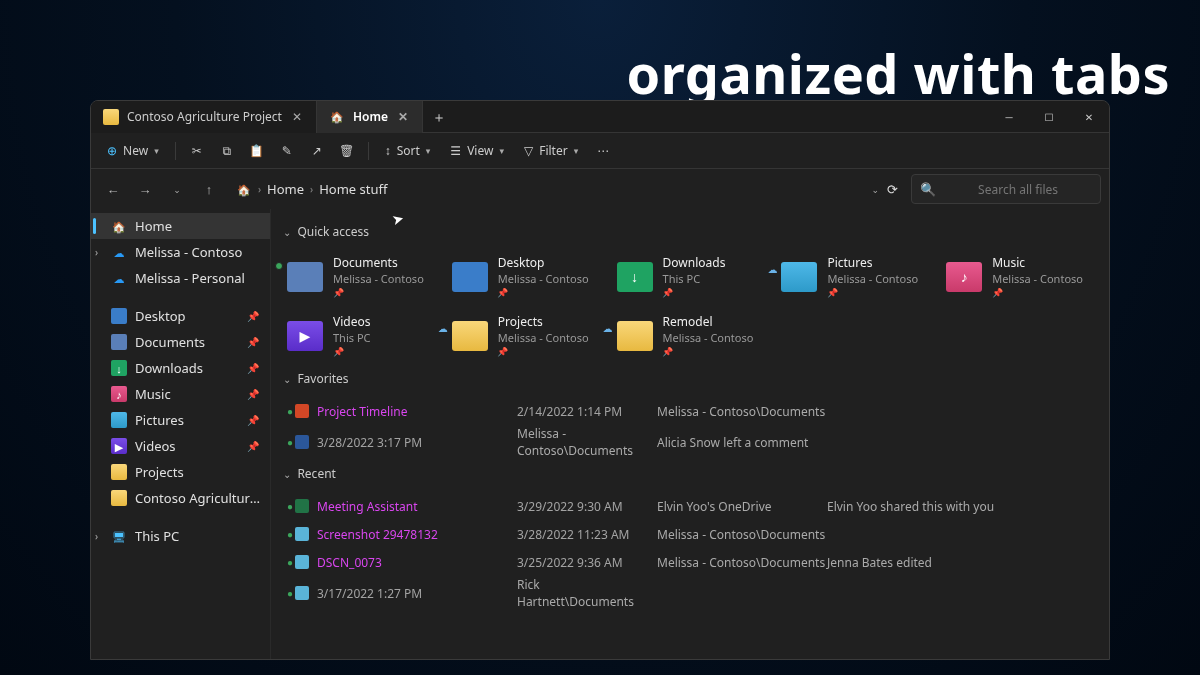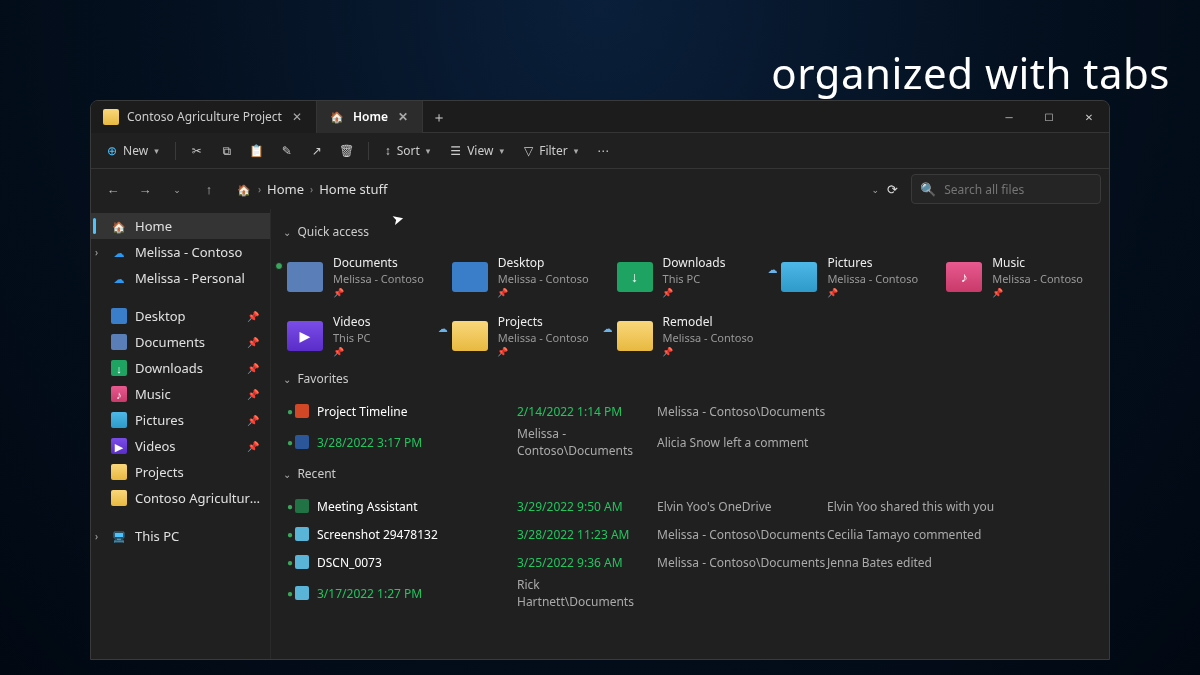--- a/index.html
+++ b/index.html
@@ -1,38 +1,38 @@
 <!DOCTYPE html>
 <html><head>
 <meta charset="utf-8">
 <style>
   * { box-sizing: border-box; margin: 0; padding: 0; font-family: "Segoe UI", system-ui, sans-serif; }
   body { width: 1200px; height: 675px; background: radial-gradient(ellipse at top, #0a1f3a 0%, #04101f 50%, #010812 100%); overflow: hidden; position: relative; }
-  .banner { position: absolute; top: 44px; right: 30px; color: #fff; font-size: 42px; font-weight: 400; letter-spacing: 0.5px; }
+  .banner { position: absolute; top: 36px; right: 30px; color: #fff; font-size: 54px; font-weight: 700; letter-spacing: 0.5px; }
   .window { position: absolute; top: 100px; left: 90px; width: 1020px; height: 560px; background: #202020; border-radius: 8px 8px 0 0; border: 1px solid #3a3a3a; overflow: hidden; color: #e0e0e0; font-size: 13px; }
   .titlebar { display: flex; align-items: center; height: 32px; background: #1c1c1c; border-bottom: 1px solid #353535; }
   .tab { display: flex; align-items: center; gap: 8px; height: 32px; padding: 0 12px; font-size: 12px; border-right: 1px solid #353535; cursor: default; }
   .tab.inactive { background: #1c1c1c; color: #ccc; }
   .tab.active { background: #2c2c2c; color: #fff; font-weight: 600; }
   .tab-close { width: 14px; height: 14px; display: inline-flex; align-items: center; justify-content: center; color: #aaa; font-size: 12px; cursor: pointer; }
   .newtab { width: 32px; display: flex; align-items: center; justify-content: center; color: #ccc; cursor: pointer; font-size: 14px; }
   .wincontrols { margin-left: auto; display: flex; }
   .winbtn { width: 40px; height: 32px; display: flex; align-items: center; justify-content: center; color: #ccc; font-size: 10px; cursor: pointer; }
   .toolbar { display: flex; align-items: center; height: 36px; padding: 0 8px; gap: 4px; border-bottom: 1px solid #353535; background: #202020; }
   .tbtn { display: flex; align-items: center; gap: 6px; padding: 4px 8px; border-radius: 4px; color: #ccc; font-size: 12px; cursor: pointer; }
   .tbtn.iconly { padding: 4px; width: 26px; justify-content: center; }
   .tsep { width: 1px; height: 18px; background: #3a3a3a; margin: 0 4px; }
   .chev { font-size: 9px; color: #aaa; }
   .navrow { display: flex; align-items: center; height: 40px; padding: 0 8px; gap: 4px; background: #202020; }
   .navbtn { width: 28px; height: 28px; display: flex; align-items: center; justify-content: center; color: #bbb; cursor: pointer; border-radius: 4px; font-size: 13px; }
   .breadcrumb { display: flex; align-items: center; gap: 6px; flex: 1; padding: 0 8px; height: 30px; color: #ddd; font-size: 13px; border: 1px solid transparent; border-radius: 4px; }
   .bc-sep { color: #888; font-size: 10px; }
   .bcend { display:flex; align-items:center; gap:8px; }
   .search { display: flex; align-items: center; gap: 8px; width: 190px; height: 30px; padding: 0 8px; border: 1px solid #3a3a3a; border-radius: 4px; background: #252525; }
-  .search input { background: transparent; border: none; outline: none; color: #ccc; font-size: 12px; width: 100%; }
+  .search input { background: transparent; border: none; outline: none; color: #ccc; font-size: 12px; width: 100%; text-align: center; }
   .body { display: flex; height: calc(100% - 108px); }
   .sidebar { width: 180px; padding: 4px 0; overflow-y: auto; border-right: 1px solid #2a2a2a; }
   .sbitem { display: flex; align-items: center; gap: 8px; height: 26px; padding: 0 10px 0 20px; font-size: 13px; cursor: pointer; position: relative; }
   .sbitem.active { background: #343434; }
   .sbitem.active::before { content:''; position:absolute; left:2px; top:5px; bottom:5px; width:3px; background:#4cc2ff; border-radius:2px; }
   .sbitem .exp { position: absolute; left: 4px; font-size: 10px; color: #aaa; }
   .sbitem .pin { margin-left: auto; font-size: 10px; color: #888; }
   .sbgroup-gap { height: 12px; }
   .ficon { width: 16px; height: 16px; border-radius: 2px; display:inline-flex; align-items:center; justify-content:center; font-size:11px; flex-shrink:0; }
   .folder-ico { background: linear-gradient(#f9d77a,#e8b940); }
@@ -52,22 +52,22 @@
   .qa-item { display: flex; align-items: center; gap: 10px; padding: 4px; border-radius: 4px; cursor: pointer; position:relative; }
   .qa-big { width: 36px; height: 30px; border-radius: 3px; flex-shrink:0; display:flex; align-items:center; justify-content:center; color:#fff; font-size:14px; }
   .qa-text .t1 { font-size: 12px; color: #eee; }
   .qa-text .t2 { font-size: 11px; color: #999; }
   .qa-text .pinmark { font-size: 9px; color:#888; }
   .sync-dot { position:absolute; left:-8px; top:12px; width:8px; height:8px; border-radius:50%; background:#3ba55c; border:1px solid #202020; }
   .cloud-dot { position:absolute; left:-10px; top:12px; color:#6ab2e8; font-size:10px; }
   .filelist { margin-top: 4px; }
   .filerow { display: grid; grid-template-columns: 30px 200px 140px 170px 1fr; align-items: center; height: 28px; font-size: 12px; padding: 0 4px; cursor: pointer; border-radius: 3px; }
   .filerow .icons { display:flex; gap:2px; align-items:center; }
-  .filerow .name { color: #ffffff; }
-  .filerow .meta { color: #22c55e; font-size: 12px; }
+  .filerow .name { color: #d946ef; }
+  .filerow .meta { color: #a3a3a3; font-size: 12px; }
   .filerow .meta.dim { color: #aaa; }
   .doc-ico { width:14px; height:14px; border-radius:2px; display:inline-block; }
   .ppt { background:#d24726; }
   .word { background:#2b579a; }
   .img { background:#5ab4d8; }
   .xls { background:#217346; }
   .cursor { position: absolute; top: 209px; left: 392px; font-size: 14px; color: #fff; pointer-events: none; transform: rotate(-15deg); }
 </style>
 </head>
 <body>
@@ -333,33 +333,32 @@
           <span class="chev">⌄</span>
           <span>Recent</span>
         </div>
       <div class="filelist" id="recent-list">
           <div class="filerow">
             <span class="icons">
               <span style="color:#3ba55c;font-size:10px;">●</span>
               <span class="doc-ico xls"></span>
             </span>
             <span class="name">Meeting Assistant</span>
-            <span class="meta">3/29/2022 9:50 AM</span>
+            <span class="meta">3/29/2022 9:30 AM</span>
             <span class="meta dim">Elvin Yoo's OneDrive</span>
             <span class="meta dim">Elvin Yoo shared this with you</span>
           </div>
           <div class="filerow">
             <span class="icons">
               <span style="color:#3ba55c;font-size:10px;">●</span>
               <span class="doc-ico img"></span>
             </span>
             <span class="name">Screenshot 29478132</span>
             <span class="meta">3/28/2022 11:23 AM</span>
             <span class="meta dim">Melissa - Contoso\Documents</span>
-            <span class="meta dim">Cecilia Tamayo commented</span>
           </div>
           <div class="filerow">
             <span class="icons">
               <span style="color:#3ba55c;font-size:10px;">●</span>
               <span class="doc-ico img"></span>
             </span>
             <span class="name">DSCN_0073</span>
             <span class="meta">3/25/2022 9:36 AM</span>
             <span class="meta dim">Melissa - Contoso\Documents</span>
             <span class="meta dim">Jenna Bates edited</span>

